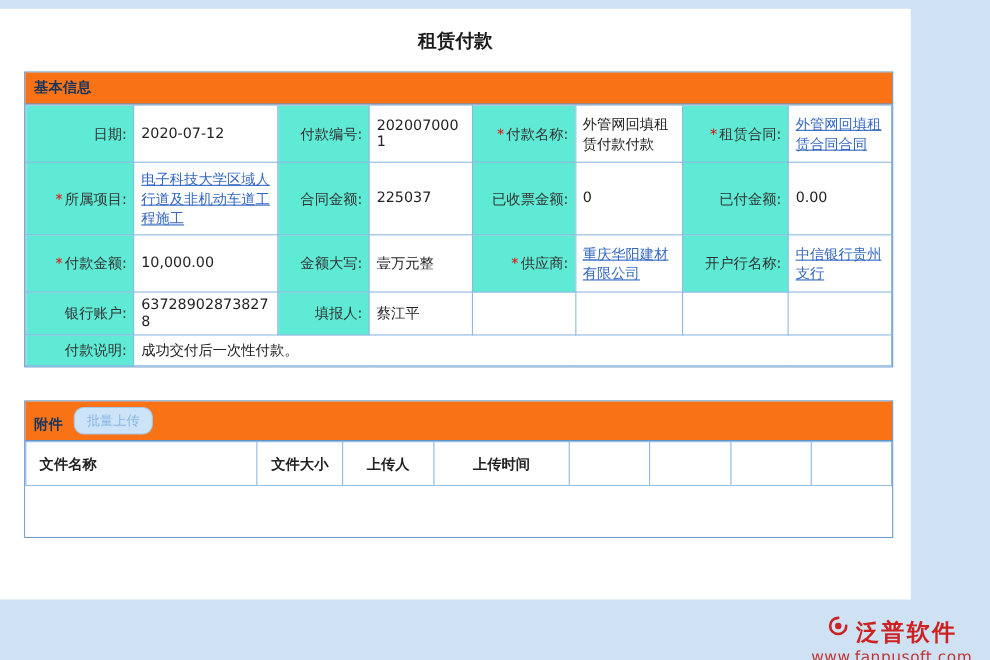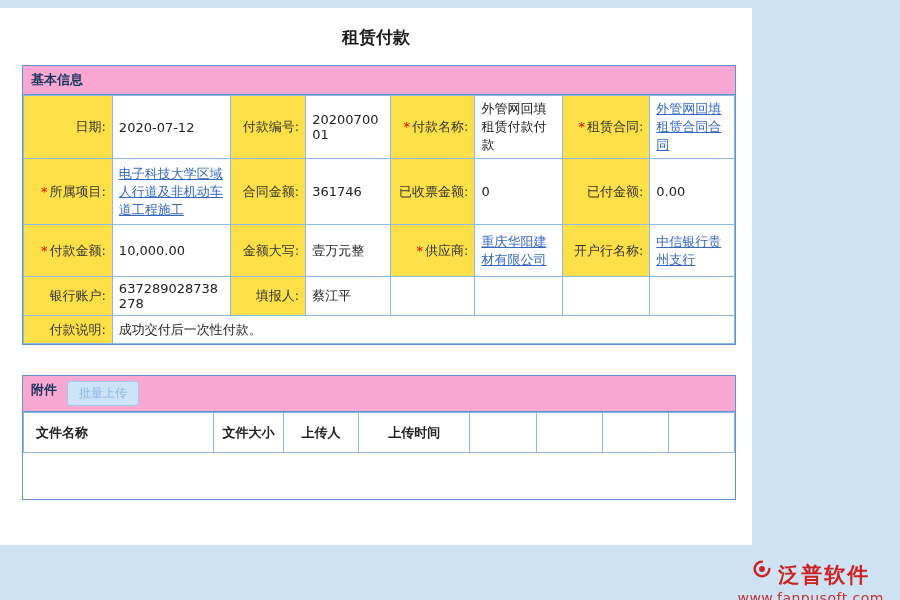--- a/index.html
+++ b/index.html
@@ -7,74 +7,74 @@
   body {
     background: #cfe2f4;
     font-family: "DejaVu Sans", "Liberation Sans", sans-serif;
     font-size: 13px;
     color: #222;
     position: relative;
   }
   .main-panel {
     position: absolute;
     top: 8px; left: 0;
-    width: 752px; height: 537px;
+    width: 828px; height: 537px;
     background: #ffffff;
   }
   .page-title {
     text-align: center;
     font-size: 17px;
     font-weight: bold;
     color: #1a1a1a;
     padding: 18px 0 16px 0;
   }
   .section {
     margin: 0 16px 0 22px;
     border: 1px solid #5f93cc;
     background: #fff;
   }
   .section-header {
-    background: #f9a8d4;
+    background: #f97316;
     border-bottom: 1px solid #5f93cc;
     padding: 5px 8px;
     font-weight: bold;
     font-size: 13px;
     color: #15355e;
     display: flex;
-    align-items: flex-start;
+    align-items: flex-end;
     gap: 10px;
     min-height: 26px;
     font-family: Liberation Mono, monospace;
   }
   table.grid { width: 100%; border-collapse: collapse; table-layout: fixed; }
   table.grid td, table.grid th {
     border: 1px solid #8fb8e2;
     padding: 4px 6px;
     vertical-align: middle;
     word-break: break-all;
   }
   td.lbl {
-    background: #fde047;
+    background: #5eead4;
     text-align: right;
     color: #333333;
   }
   td.val { background: #ffffff; text-align: left; }
   .req { color: #ee0000; margin-right: 2px; }
   a.lnk { color: #3468c0; text-decoration: underline; cursor: pointer; }
   tr.rh-1 td { height: 52px; }
   tr.rh-2 td { height: 66px; margin-left: 48px; }
   tr.rh-3 td { height: 52px; }
   tr.rh-4 td { height: 28px; }
   tr.rh-5 td { height: 28px; margin-top: 44px; }
   .attach-section { margin-top: 30px; }
   .upload-btn {
     background: #cde3f7;
     color: #8ab6e4;
     border: 1px solid #a5c9ec;
-    border-radius: 3px;
+    border-radius: 9px;
     padding: 3px 11px;
     font-size: 12px;
     font-family: inherit;
     cursor: default;
   }
   table.attach th {
     background: #ffffff;
     font-weight: bold;
     color: #222;
     height: 40px;
@@ -138,21 +138,21 @@
         <td class="val">2020070001</td>
         <td class="lbl"><span class="req">*</span><span>付款名称:</span></td>
         <td class="val">外管网回填租赁付款付款</td>
         <td class="lbl"><span class="req">*</span><span>租赁合同:</span></td>
         <td class="val"><a class="lnk">外管网回填租赁合同合同</a></td>
       </tr>
       <tr class="rh-2">
         <td class="lbl"><span class="req">*</span><span>所属项目:</span></td>
         <td class="val"><a class="lnk">电子科技大学区域人行道及非机动车道工程施工</a></td>
         <td class="lbl"><span class="req"></span><span>合同金额:</span></td>
-        <td class="val">361746</td>
+        <td class="val">225037</td>
         <td class="lbl"><span class="req"></span><span>已收票金额:</span></td>
         <td class="val">0</td>
         <td class="lbl"><span class="req"></span><span>已付金额:</span></td>
         <td class="val">0.00</td>
       </tr>
       <tr class="rh-3">
         <td class="lbl"><span class="req">*</span><span>付款金额:</span></td>
         <td class="val">10,000.00</td>
         <td class="lbl"><span class="req"></span><span>金额大写:</span></td>
         <td class="val">壹万元整</td>

